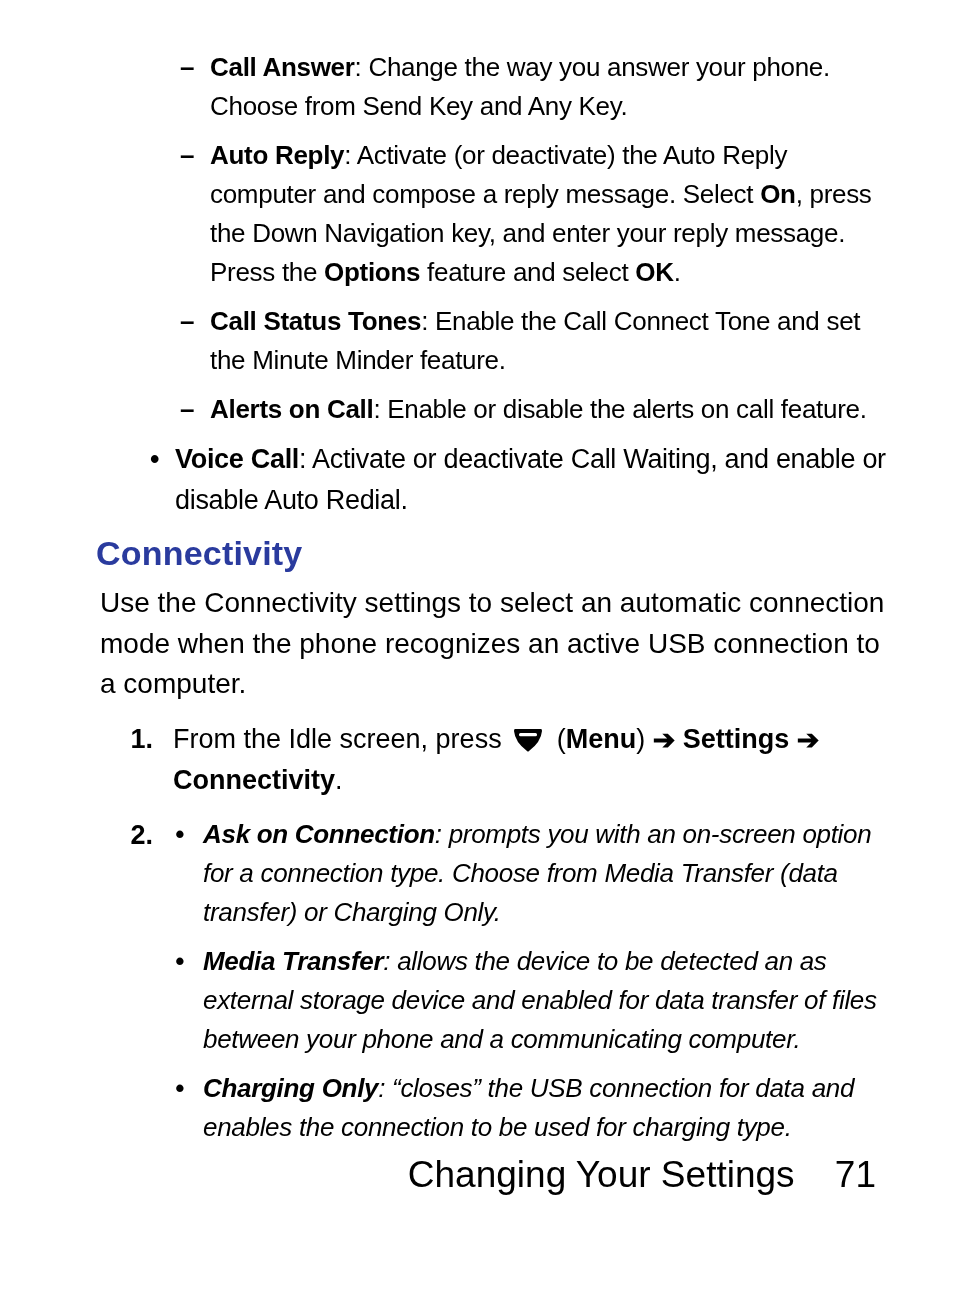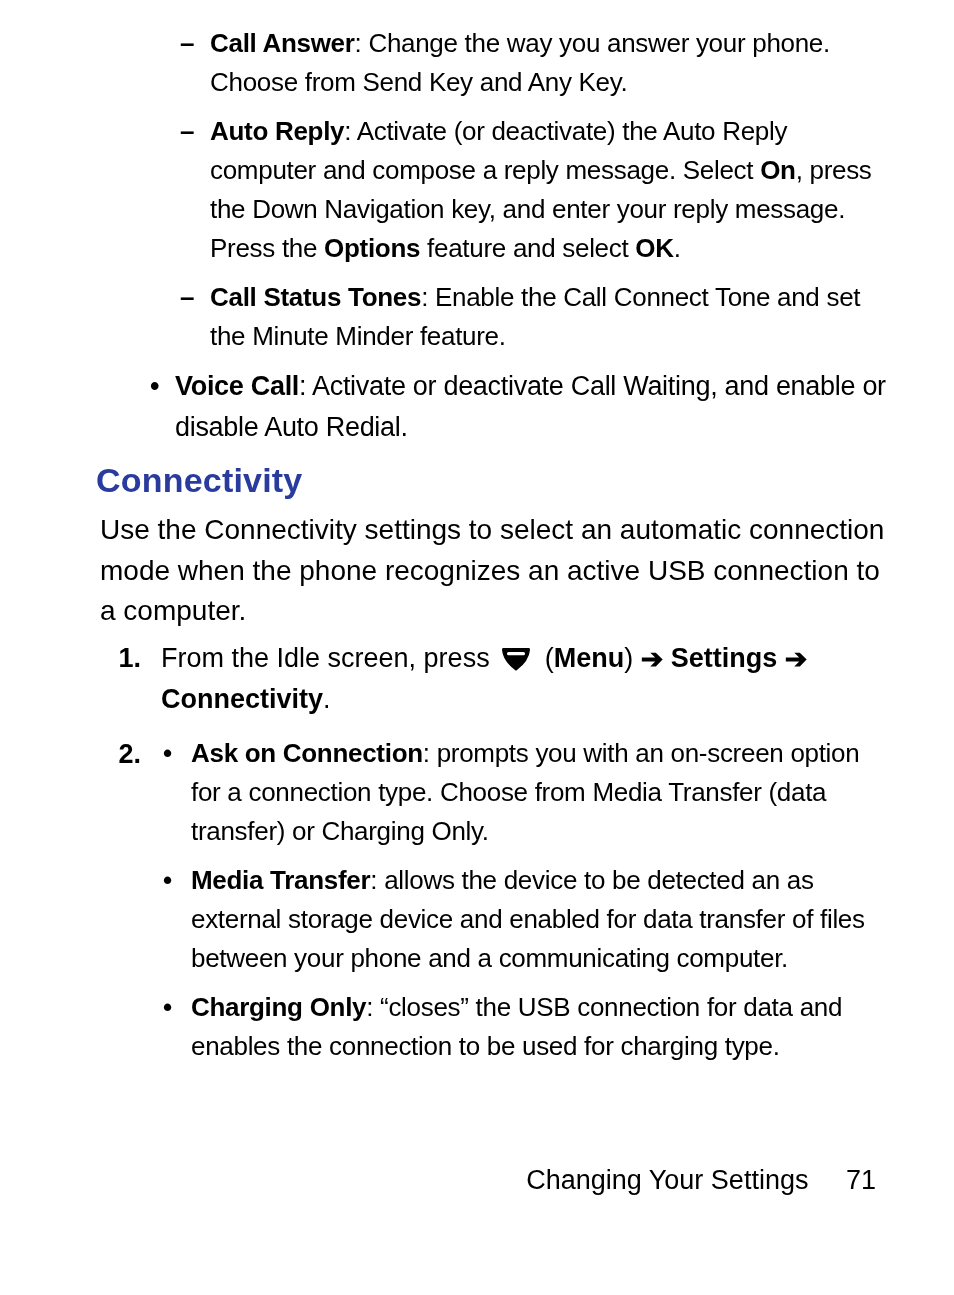--- a/index.html
+++ b/index.html
@@ -7,21 +7,21 @@
     padding: 0;
     background: #fff;
     color: #000;
     font-family: "Helvetica Neue", Helvetica, Arial, sans-serif;
   }
   .page {
     width: 954px;
     height: 1260px;
     position: relative;
     box-sizing: border-box;
-    padding: 24px 60px 0 100px;
+    padding: 48px 60px 0 100px;
   }
   .body-text {
     font-size: 26px;
     line-height: 1.5;
     font-stretch: condensed;
     letter-spacing: -0.3px;
   }
   .dash-list {
     list-style: none;
     margin: 0 0 8px 0;
@@ -77,26 +77,26 @@
   .sec-heading {
     color: #2a3b9e;
     font-weight: 800;
     font-size: 34px;
     letter-spacing: 0.2px;
     margin: 14px 0 10px -4px;
   }
   .intro {
     font-size: 28px;
     line-height: 1.45;
-    margin-bottom: 6px;
+    margin-bottom: 14px;
   }
   ol.steps {
     list-style: none;
     counter-reset: step;
-    margin: 1px;
+    margin: 13px;
     padding: 0;
   }
   ol.steps > li {
     counter-increment: step;
     position: relative;
     padding-left: 60px;
     margin-bottom: 14px;
     font-size: 27px;
     line-height: 1.5;
   }
@@ -119,36 +119,37 @@
     display: inline-block;
     width: 30px;
     height: 24px;
     vertical-align: -4px;
     margin: 0 6px 0 4px;
   }
   .footer {
     position: absolute;
     bottom: 64px;
     right: 78px;
-    font-size: 27px;
+    font-size: 37px;
   }
   .footer .pg {
     display: inline-block;
     margin-left: 30px;
   }
 </style>
 </head>
 <body>
 
 <div class="page">
 
   <ul class="dash-list body-text" id="dash-list">
       <li><span class="b">Call Answer</span><span>: Change the way you answer your phone. Choose from Send Key and Any Key.</span></li>
       <li><span class="b">Auto Reply</span><span>: Activate (or deactivate) the Auto Reply computer and compose a reply message. Select </span><span class="b">On</span><span>, press the Down Navigation key, and enter your reply message. Press the </span><span class="b">Options</span><span> feature and select </span><span class="b">OK</span><span>.</span></li>
       <li><span class="b">Call Status Tones</span><span>: Enable the Call Connect Tone and set the Minute Minder feature.</span></li>
+      <li><span class="b">Alerts on Call</span><span>: Enable or disable the alerts on call feature.</span></li>
     </ul>
 
   <ul class="bullet-list body-text">
     <li>
       <span class="b">Voice Call</span><span>: Activate or deactivate Call Waiting, and enable or disable Auto Redial.</span>
     </li>
   </ul>
 
   <div class="sec-heading">Connectivity</div>
 
@@ -161,21 +162,21 @@
         <svg viewBox="0 0 30 24" width="30" height="24" aria-hidden="true">
           <path d="M2 1 H28 Q29 1 29 3 Q28 14 16 23 Q15 24 14 23 Q2 14 1 3 Q1 1 2 1 Z" fill="#000"></path>
           <rect x="6" y="5" width="18" height="3.2" rx="1.5" fill="#fff"></rect>
         </svg>
       </span><span> (</span><span class="b">Menu</span><span>) </span><span class="arrow">➔</span>
       <span class="b">Settings</span>
       <span class="arrow">➔</span>
       <span class="b">Connectivity</span><span>.</span>
     </li>
     <li>
-      <ul class="sub-bullets body-text" id="options-list" style="margin-top:12px; margin-left:-58px;">
+      <ul class="sub-bullets body-text" id="options-list" style="margin-top:12px; margin-left:-58px;font-style:italic;">
           <li><span class="b">Ask on Connection</span><span>: prompts you with an on-screen option for a connection type. Choose from Media Transfer (data transfer) or Charging Only.</span></li>
           <li><span class="b">Media Transfer</span><span>: allows the device to be detected an as external storage device and enabled for data transfer of files between your phone and a communicating computer.</span></li>
           <li><span class="b">Charging Only</span><span>: “closes” the USB connection for data and enables the connection to be used for charging type.</span></li>
         </ul>
     </li>
   </ol>
 
   <div class="footer">
     <span>Changing Your Settings</span>
     <span class="pg">71</span>

